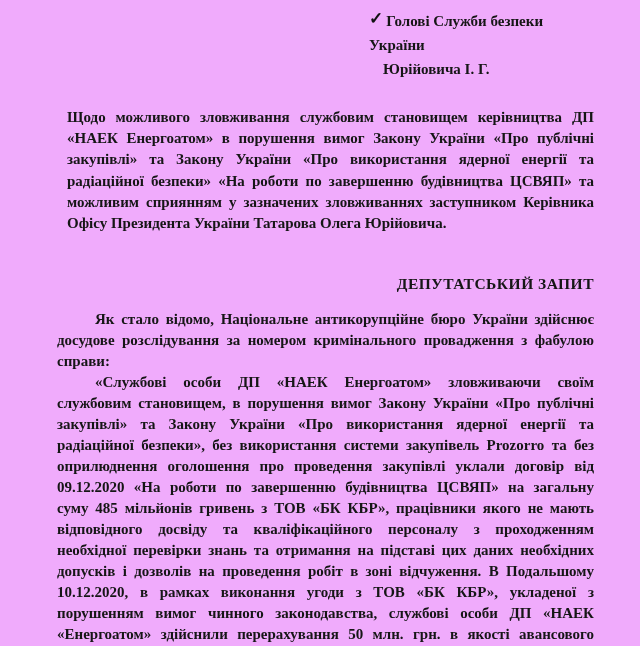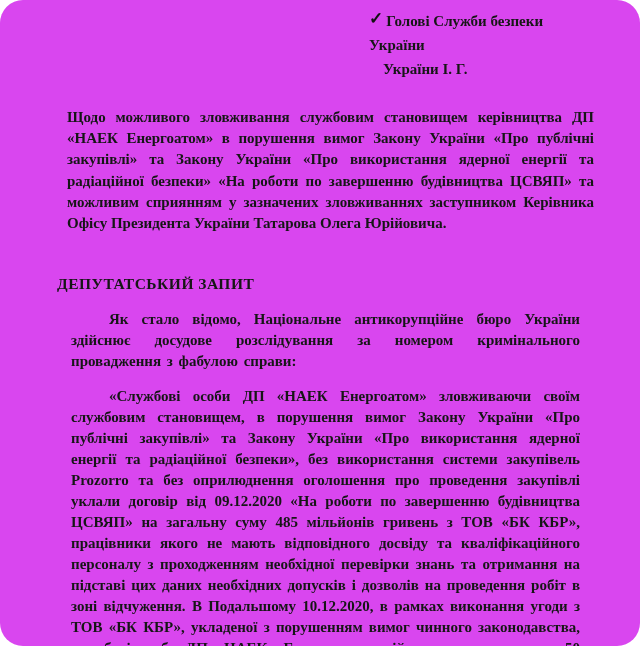--- a/index.html
+++ b/index.html
@@ -4,28 +4,27 @@
 <style>
   html, body {
     margin: 0;
     padding: 0;
     background: #ffffff;
   }
   .page {
     position: relative;
     width: 640px;
     height: 646px;
-    background: #d946ef;
+    background: #f0abfc;
     box-sizing: border-box;
     padding: 8px 46px 28px 57px;
     font-family: "Liberation Serif", "DejaVu Serif", serif;
     font-weight: 700;
     color: #161616;
     overflow: hidden;
-    border-radius: 23px;
   }
   .recipient {
     margin-left: 312px;
     font-size: 15px;
     line-height: 1.55;
     margin-bottom: 26px;
   }
   .recipient .check {
     display: inline-block;
     font-size: 17px;
@@ -36,51 +35,51 @@
   .recipient-line2 {
     padding-left: 14px;
   }
   .subject {
     font-size: 15px;
     line-height: 1.42;
     text-align: justify;
     margin: 0 0 40px 10px;
   }
   .doc-title {
-    text-align: left;
+    text-align: right;
     font-size: 15.5px;
     letter-spacing: 0.5px;
     margin: 0 0 16px 0;
   }
   .body-par {
     font-size: 15px;
     line-height: 1.40;
     text-align: justify;
-    margin: 14px;
+    margin: 0;
     text-indent: 38px;
     word-spacing: 2px;
   }
   .body-par + .body-par {
     margin-top: 0;
   }
   .red-underline {
     text-decoration-color: #e02a22;
     text-decoration-thickness: 2.4px;
     text-underline-offset: 4px;
     text-decoration-skip-ink: none;
   }
 </style>
 </head>
 <body>
 
 <div class="page">
 
   <div class="recipient">
     <div><span class="check">✓</span><span>Голові Служби безпеки України</span></div>
-    <div class="recipient-line2">України І. Г.</div>
+    <div class="recipient-line2">Юрійовича І. Г.</div>
   </div>
 
   <p class="subject">Щодо можливого зловживання службовим становищем керівництва ДП «НАЕК Енергоатом» в порушення вимог Закону України «Про публічні закупівлі» та Закону України «Про використання ядерної енергії та радіаційної безпеки» «На роботи по завершенню будівництва ЦСВЯП» та можливим сприянням у зазначених зловживаннях заступником Керівника Офісу Президента України Татарова Олега Юрійовича.</p>
 
   <div class="doc-title">ДЕПУТАТСЬКИЙ ЗАПИТ</div>
 
   <p class="body-par">Як стало відомо, Національне антикорупційне бюро України здійснює досудове розслідування за номером кримінального провадження з фабулою справи:</p>
 
   <p class="body-par"><span class="red-underline">«Службові особи ДП «НАЕК Енергоатом» зловживаючи своїм службовим становищем, в порушення вимог Закону України «Про публічні закупівлі» та Закону України «Про використання ядерної енергії та радіаційної безпеки», без використання системи закупівель Prozorro та без оприлюднення оголошення про проведення закупівлі уклали договір від 09.12.2020 «На роботи по завершенню будівництва ЦСВЯП» на загальну суму 485 мільйонів гривень з ТОВ «БК КБР»,</span><span> працівники якого не мають відповідного досвіду та кваліфікаційного персоналу з проходженням необхідної перевірки знань та отримання на підставі цих даних необхідних допусків і дозволів на проведення робіт в зоні відчуження. В Подальшому 10.12.2020, в рамках виконання угоди з ТОВ «БК КБР», укладеної з порушенням вимог чинного законодавства, службові особи ДП «НАЕК «Енергоатом» здійснили перерахування 50 млн. грн. в якості авансового платежу, чим здійснили розтрату коштів в особливо великому розмірі.</span></p>
 

